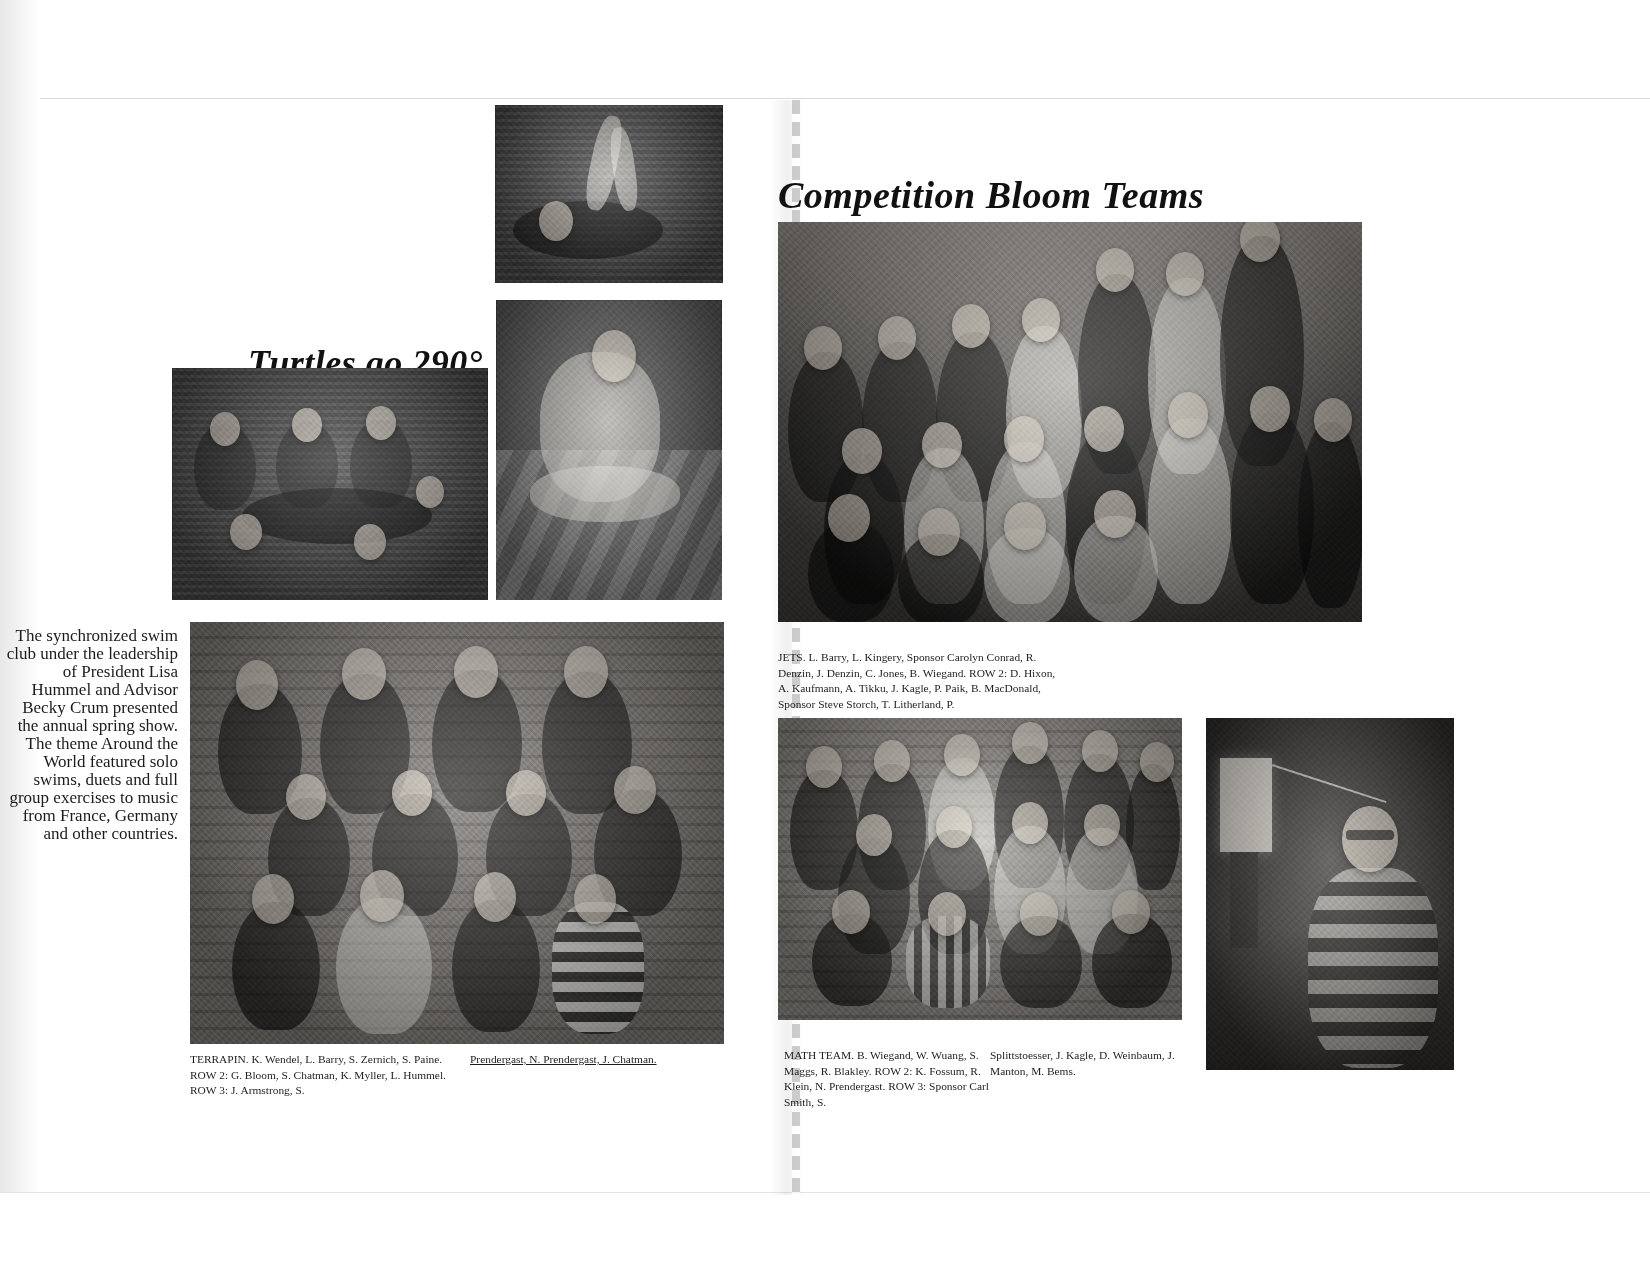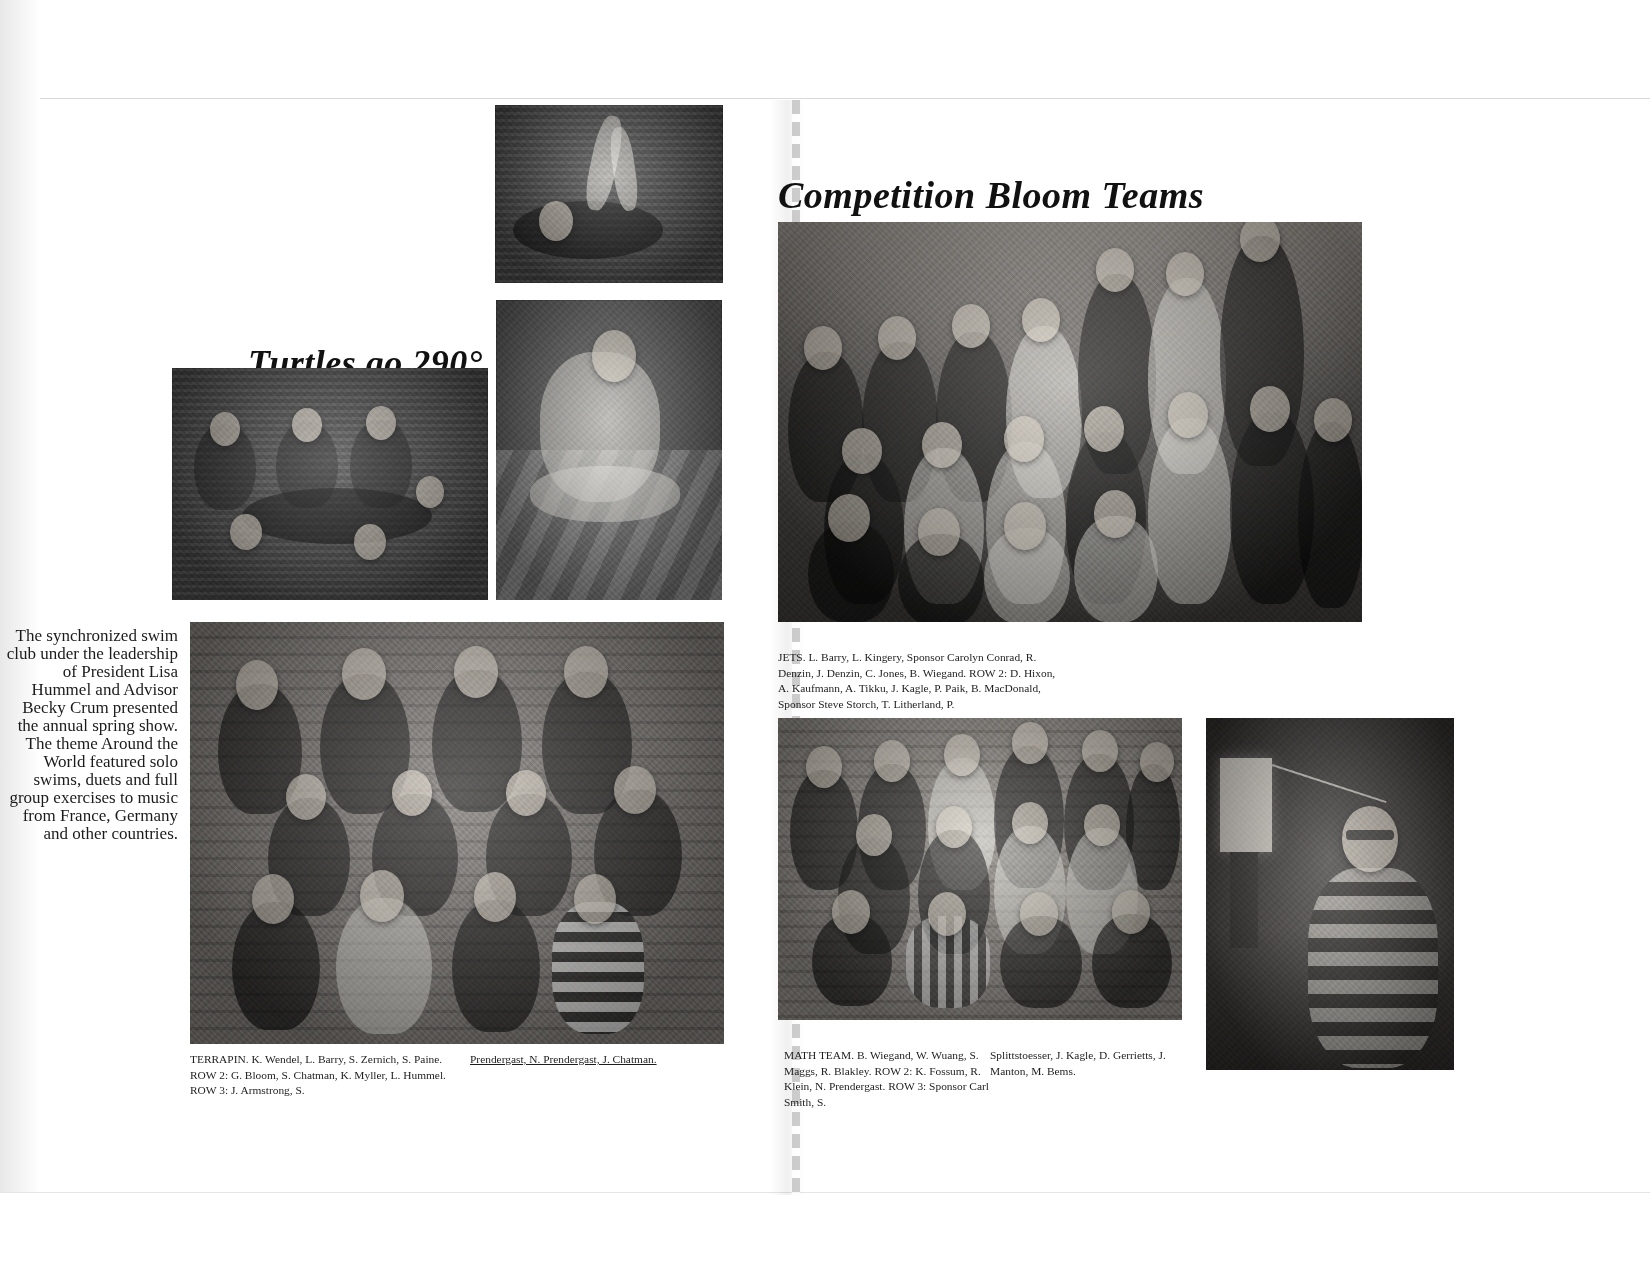--- a/index.html
+++ b/index.html
@@ -303,15 +303,15 @@
     <div style="position:absolute; left:66px; top:46px; width:120px; height:2px; background:#bdbab4; transform:rotate(18deg); transform-origin:left center;"></div>
 
     <div class="fig" style="left:102px; top:150px; width:130px; height:200px; background:repeating-linear-gradient(to bottom, rgba(225,222,214,.6) 0 14px, rgba(45,43,40,.65) 14px 28px); border-radius:38%;"></div>
     <div class="head" style="left:136px; top:88px; width:56px; height:66px;"></div>
     <div style="position:absolute; left:140px; top:112px; width:48px; height:10px; background:rgba(20,20,20,.75); border-radius:4px;"></div>
     <div class="grain"></div>
       <div class="vig"></div>
   </div>
 
   <div class="cap-col" style="left:778px; top:1048px; width:206px;margin-left:6px;">MATH TEAM. B. Wiegand, W. Wuang, S. Maggs, R. Blakley. ROW 2: K. Fossum, R. Klein, N. Prendergast. ROW 3: Sponsor Carl Smith, S.</div>
-  <div class="cap-col" style="left:990px; top:1048px; width:200px;">Splittstoesser, J. Kagle, D. Gerrietts, J. Manton, M. Bems.</div>
+  <div class="cap-col" style="left:990px; top:1048px; width:200px;">Splittstoesser, J. Kagle, D. Weinbaum, J. Manton, M. Bems.</div>
 
 </div>
 
 </body></html>

